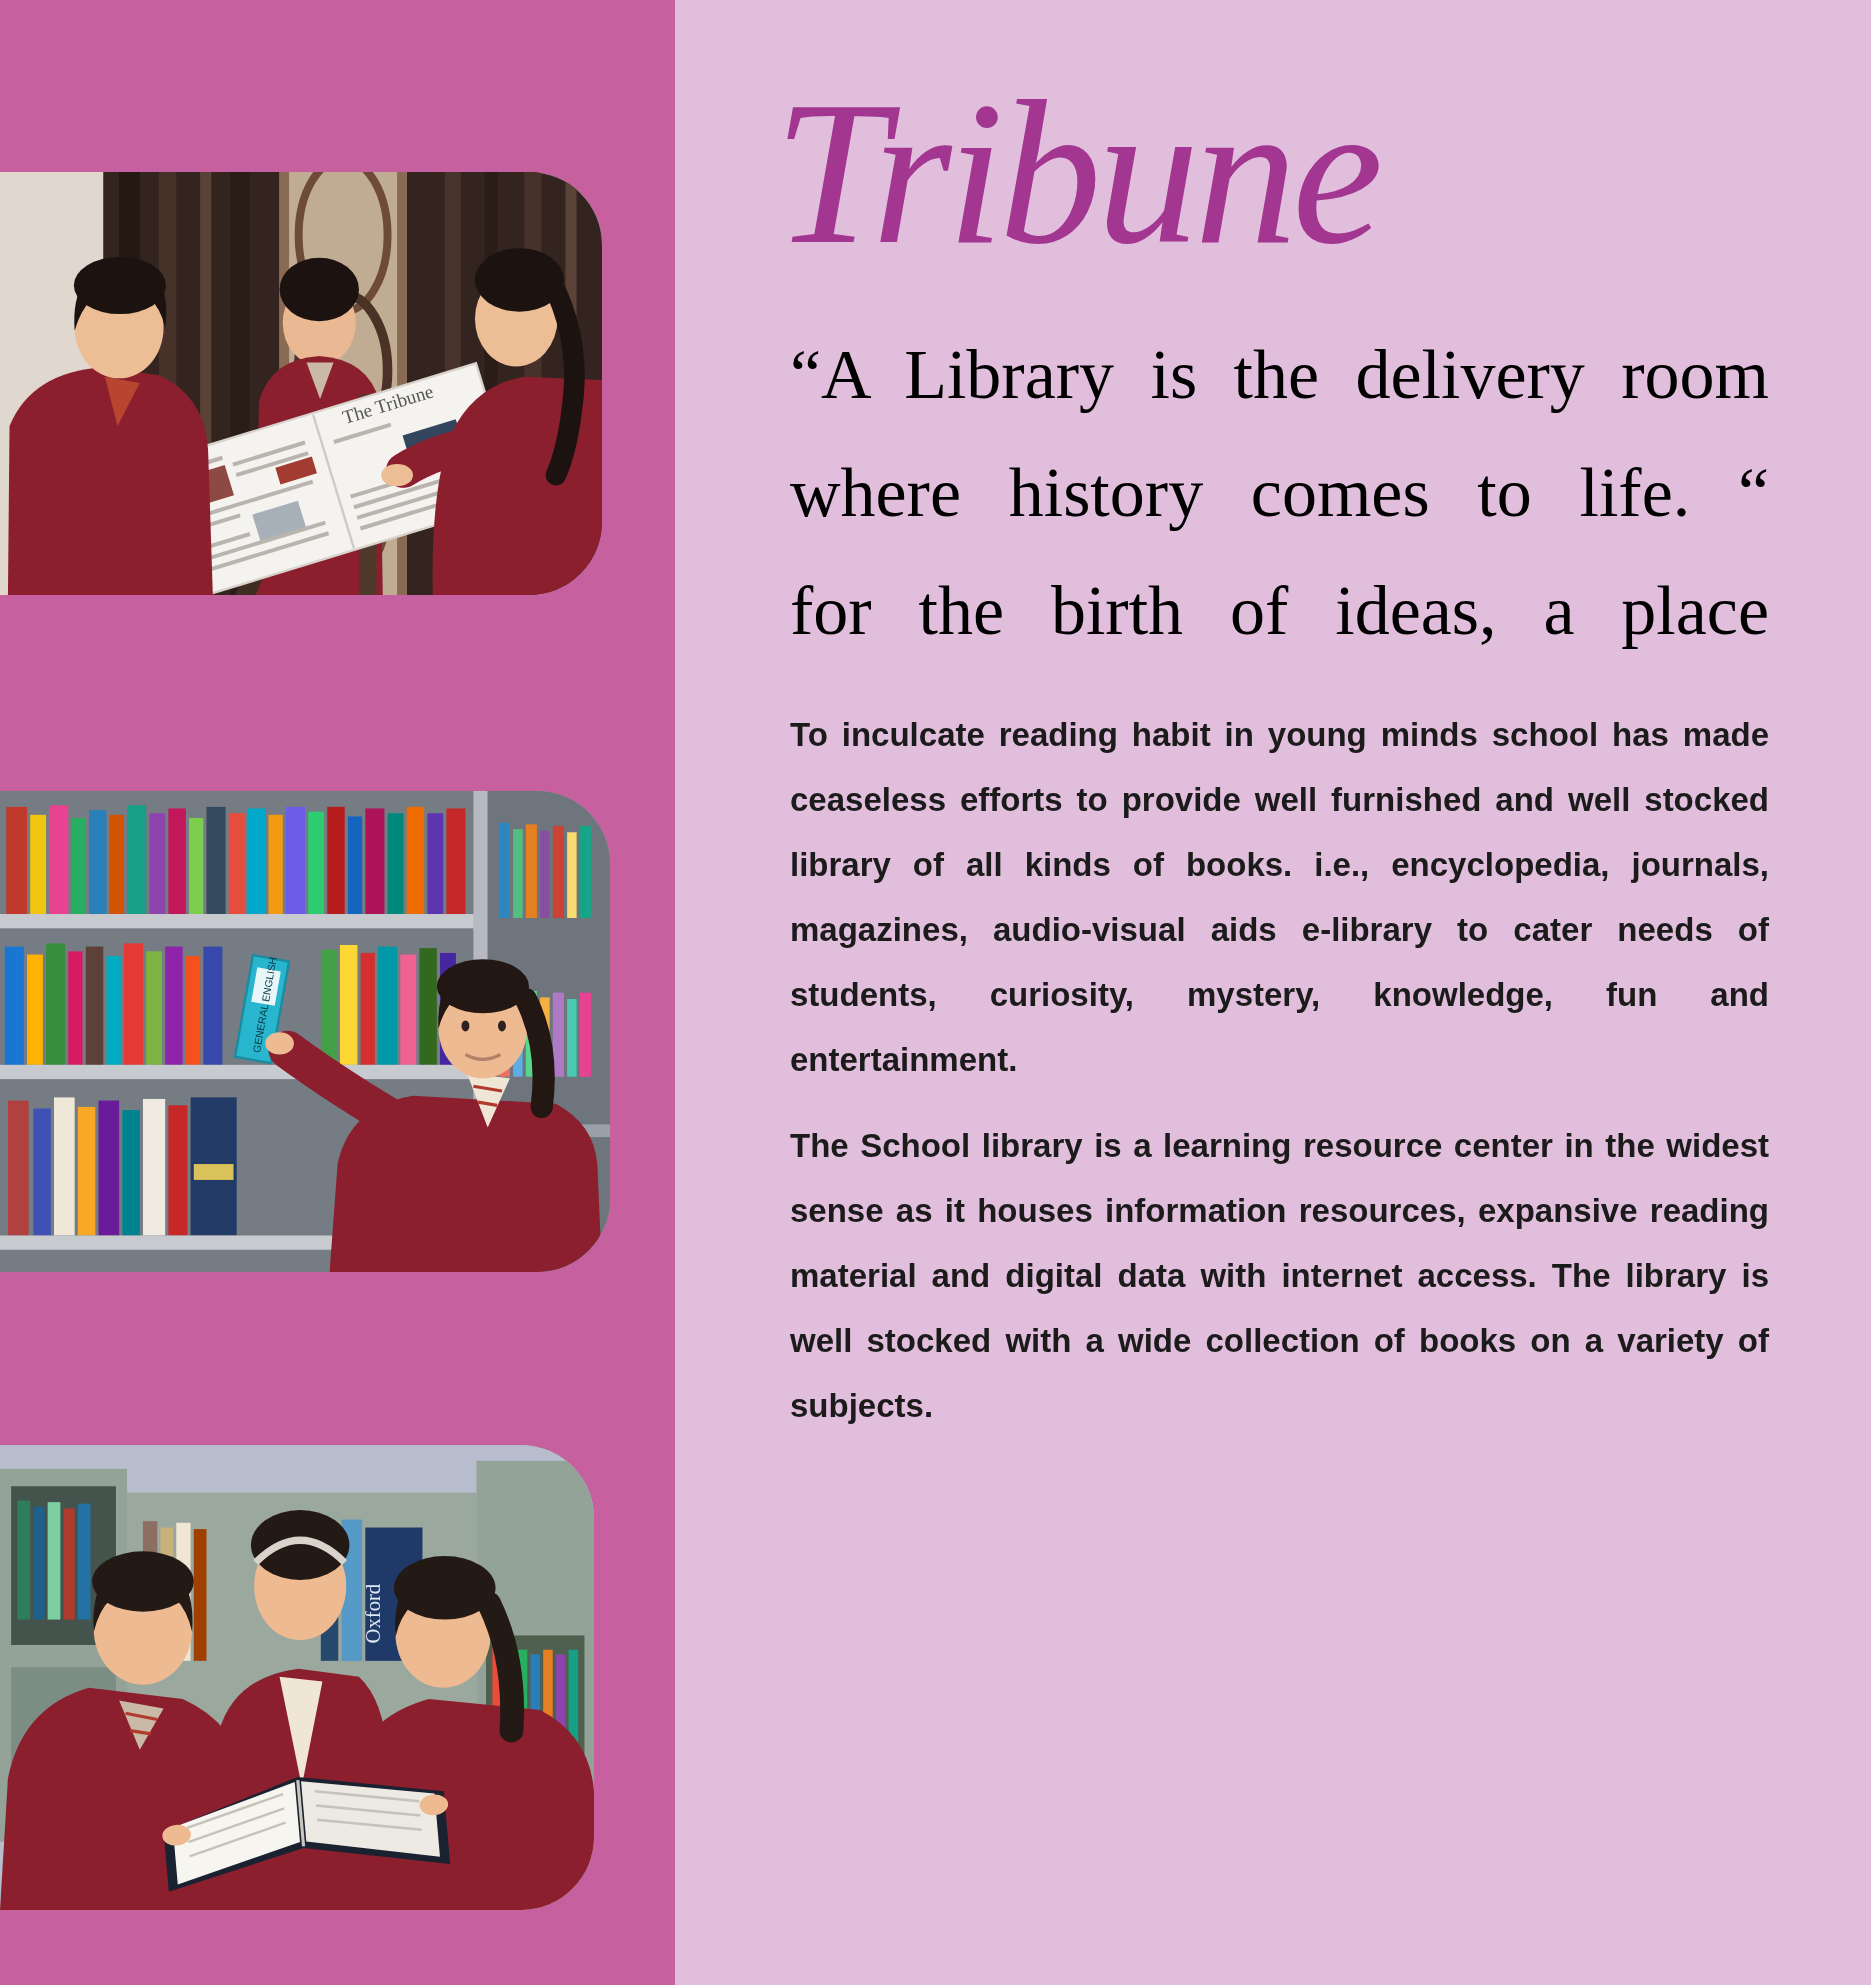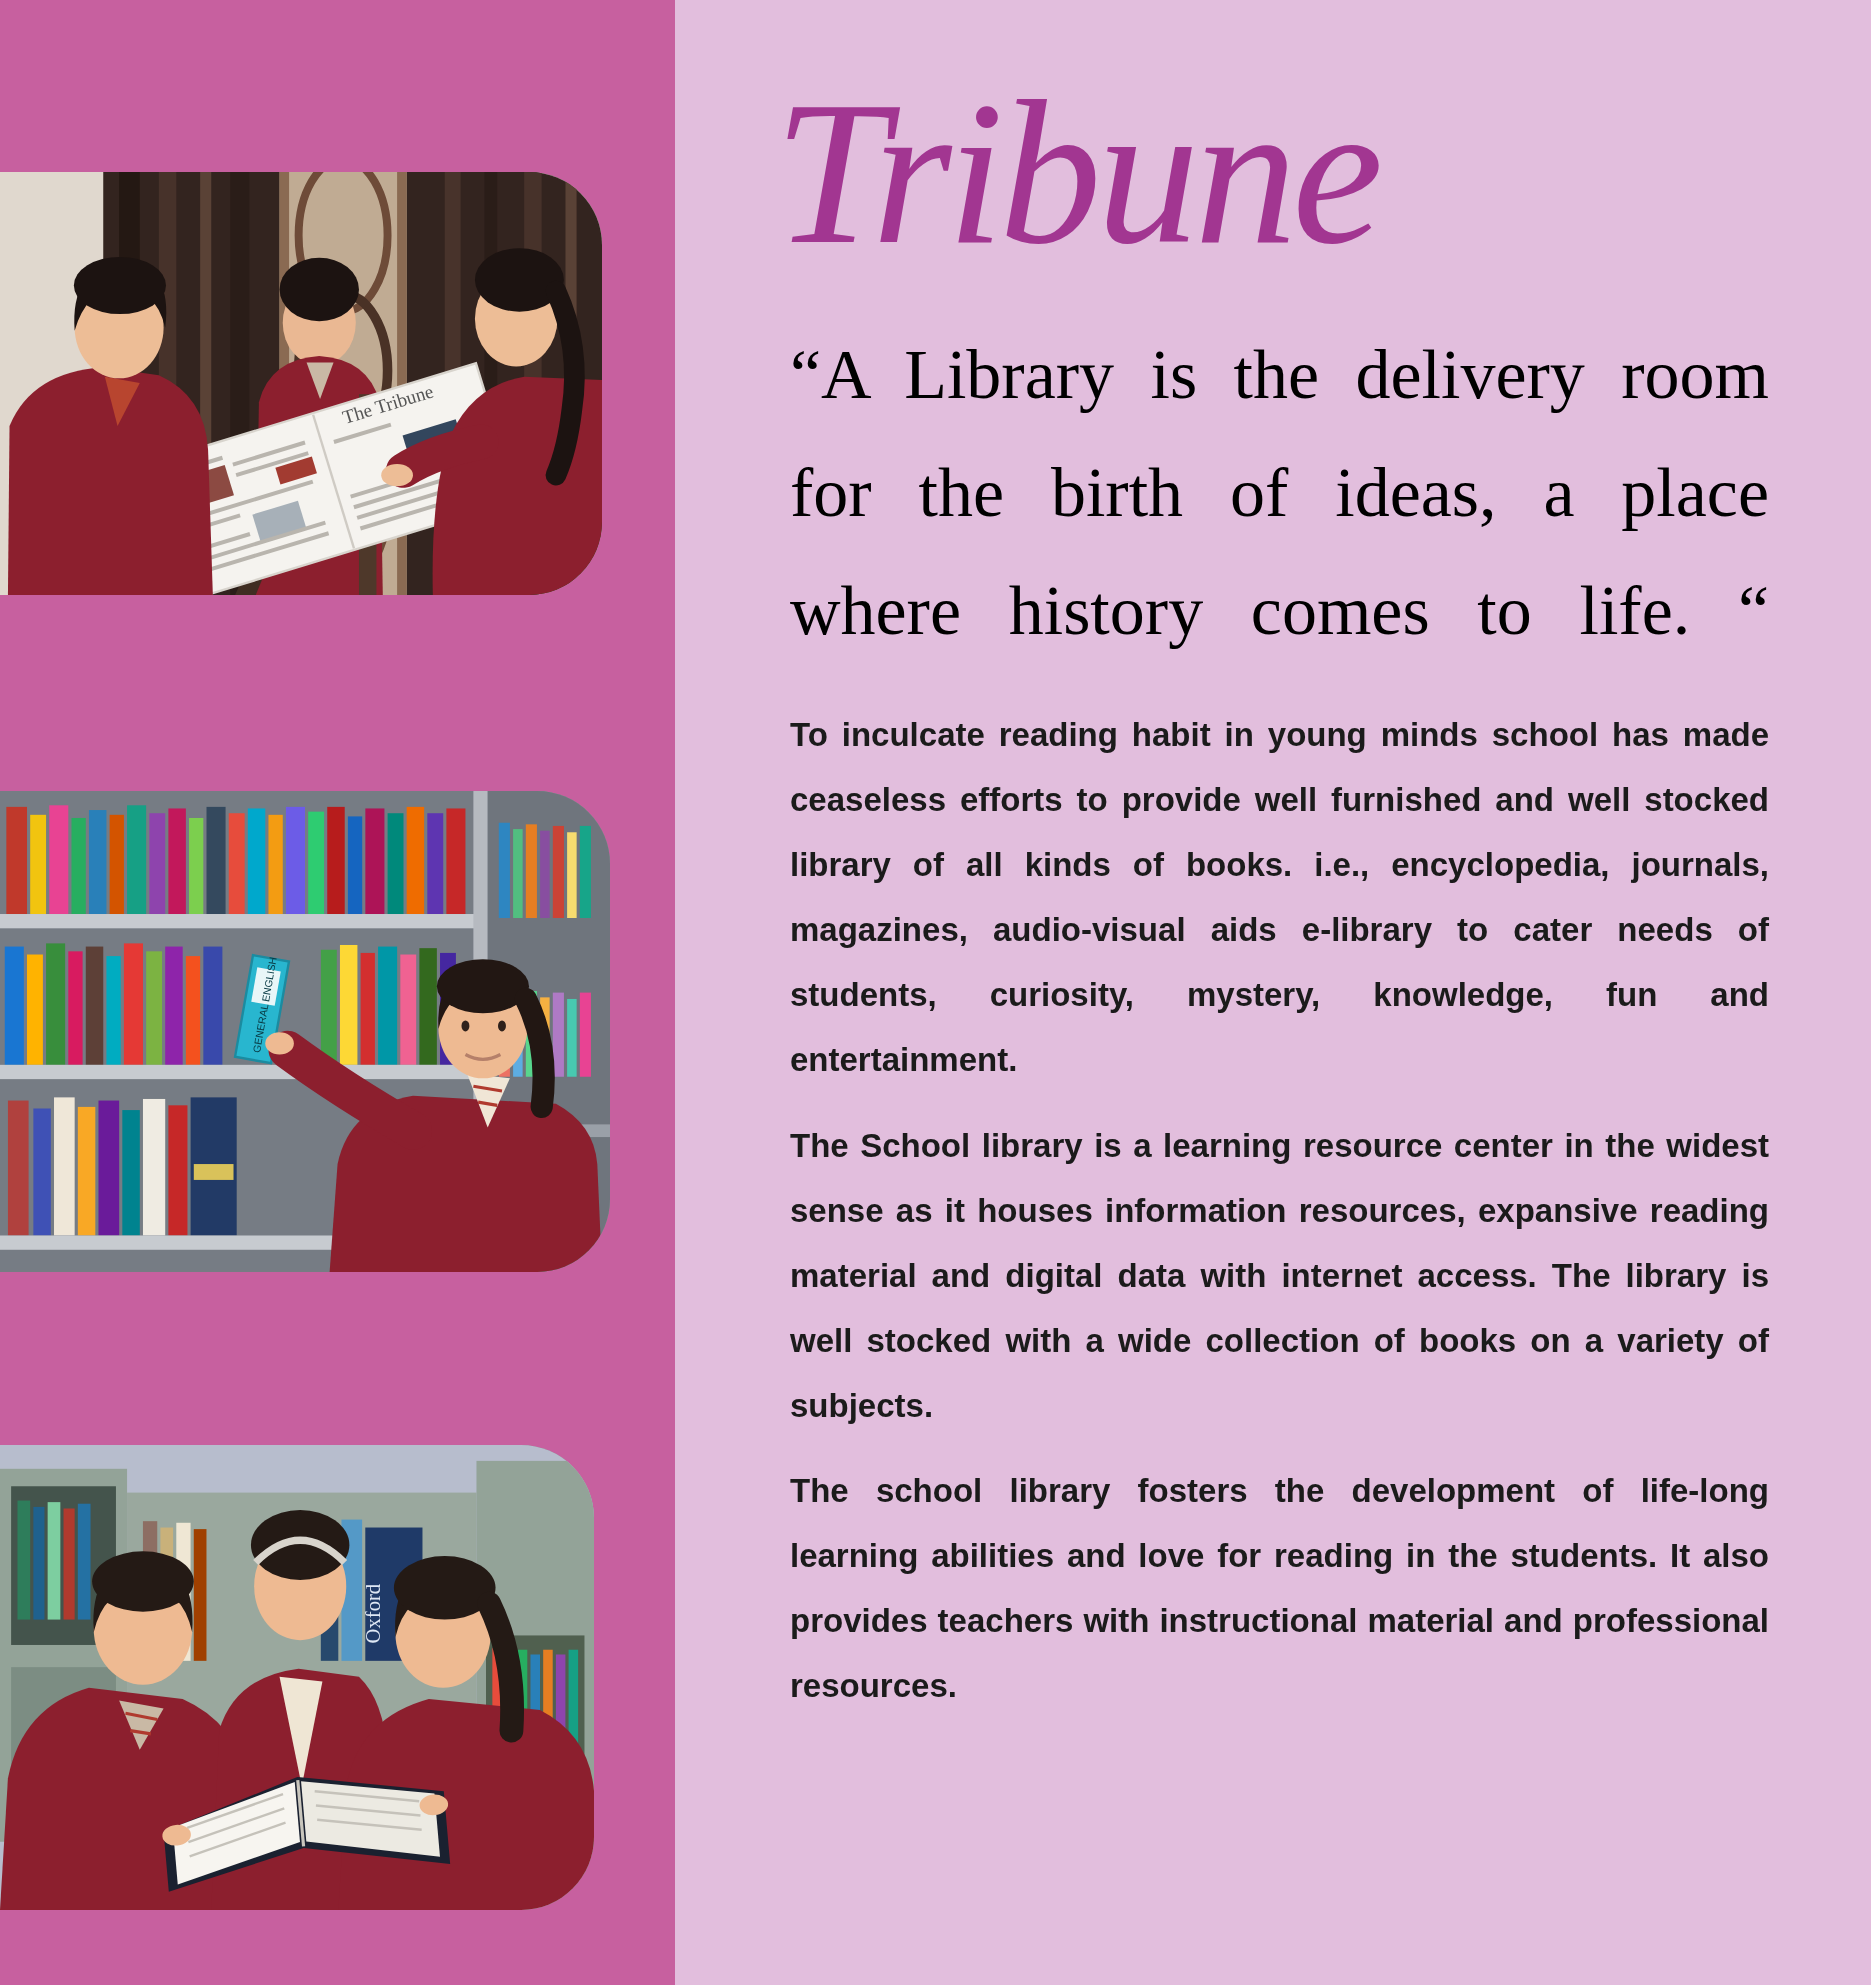--- a/index.html
+++ b/index.html
@@ -63,28 +63,27 @@
 </style>
 </head>
 <body>
 
 <div class="panel"></div>
 
 <div class="page-title">Tribune</div>
 
 <div class="quote">
   <div class="quote-line">“A Library is the delivery room</div>
+  <div class="quote-line">where history comes to life. “</div>
   <div class="quote-line">for the birth of ideas, a place</div>
-  <div class="quote-line">where history comes to life. “</div>
 </div>
 
 <div class="body-copy">
   <p>To inculcate reading habit in young minds school has made ceaseless efforts to provide well furnished and well stocked library of all kinds of books. i.e., encyclopedia, journals, magazines, audio-visual aids e-library to cater needs of students, curiosity, mystery, knowledge, fun and entertainment.</p>
   <p>The School library is a learning resource center in the widest sense as it houses information resources, expansive reading material and digital data with internet access. The library is well stocked with a wide collection of books on a variety of subjects.</p>
-  <p>The school library fosters the development of life-long learning abilities and love for reading in the students. It also provides teachers with instructional material and professional resources.</p>
 </div>
 
 <div class="photo photo-1" role="img" aria-label="Three students in maroon school blazers reading a newspaper on a wooden reading stand in front of dark curtains">
   <svg viewBox="0 0 758 533" preserveAspectRatio="none">
     <rect width="758" height="533" fill="#e0d8ce"></rect>
     <g>
       <rect x="130" y="0" width="628" height="533" fill="#33241f"></rect>
       <rect x="150" y="0" width="26" height="533" fill="#241813"></rect>
       <rect x="200" y="0" width="22" height="533" fill="#47322a"></rect>
       <rect x="252" y="0" width="14" height="533" fill="#5a4236"></rect>

